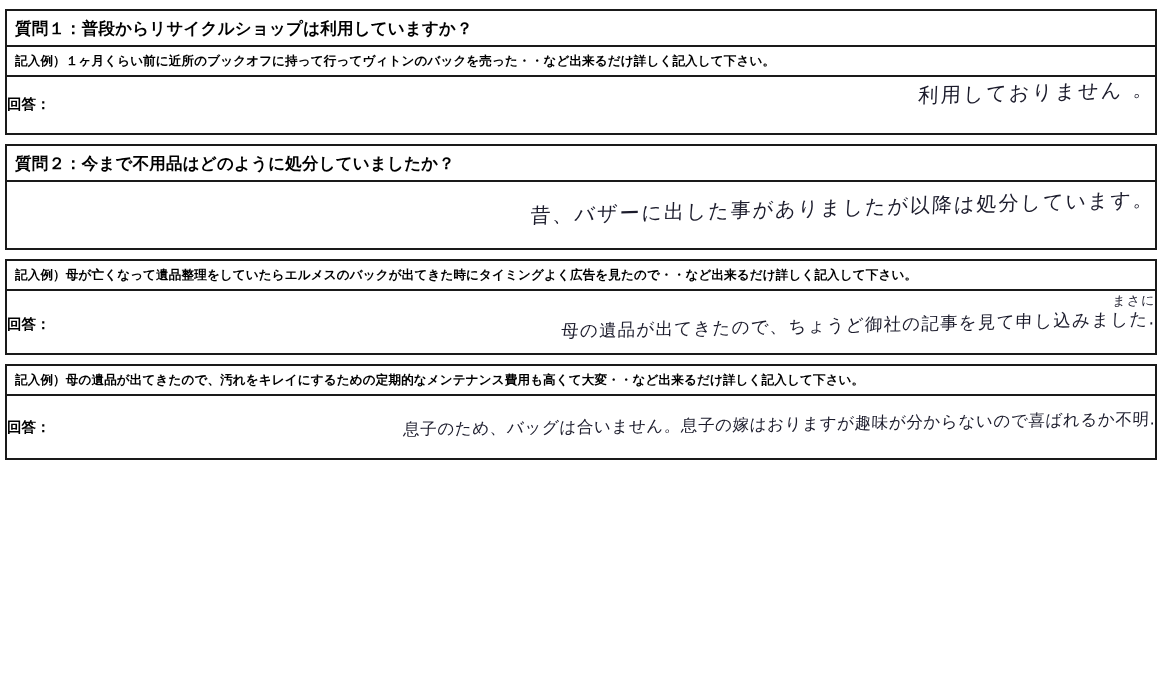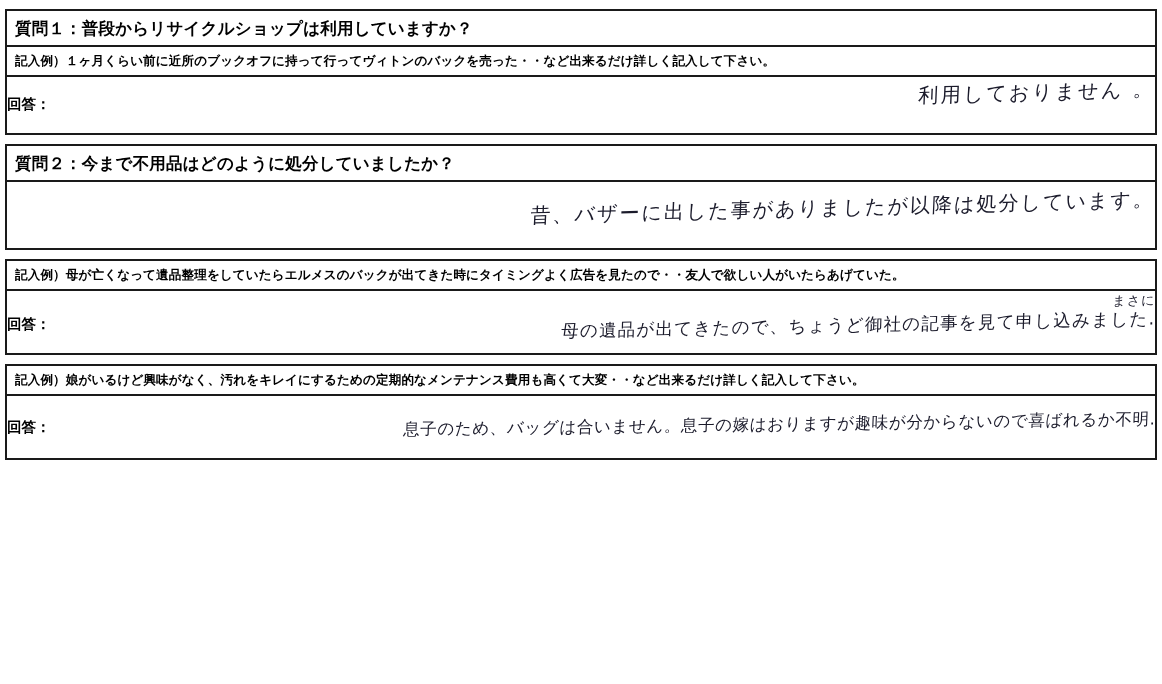--- a/index.html
+++ b/index.html
@@ -111,31 +111,31 @@
   </div>
 
   <div class="qblock">
     <div class="q-title">質問２：今まで不用品はどのように処分していましたか？</div>
     <div class="answer-area a2">
       <span class="a2-hand">昔、バザーに出した事がありましたが以降は処分しています。</span>
     </div>
   </div>
 
   <div class="qblock">
-    <div class="q-example">記入例）母が亡くなって遺品整理をしていたらエルメスのバックが出てきた時にタイミングよく広告を見たので・・友人で欲しい人がいたらあげていた。</div>
+    <div class="q-example">記入例）母が亡くなって遺品整理をしていたらエルメスのバックが出てきた時にタイミングよく広告を見たので・・など出来るだけ詳しく記入して下さい。</div>
     <div class="answer-area a3">
       <span class="answer-label">回答：</span>
       <span class="a3-wrap">
         <span class="a3-super">まさに</span>
         <span class="answer-hand hand-c">母の遺品が出てきたので、ちょうど御社の記事を見て申し込みました.</span>
       </span>
     </div>
   </div>
 
   <div class="qblock">
-    <div class="q-example">記入例）娘がいるけど興味がなく、汚れをキレイにするための定期的なメンテナンス費用も高くて大変・・など出来るだけ詳しく記入して下さい。</div>
+    <div class="q-example">記入例）母の遺品が出てきたので、汚れをキレイにするための定期的なメンテナンス費用も高くて大変・・など出来るだけ詳しく記入して下さい。</div>
     <div class="answer-area a4">
       <span class="answer-label">回答：</span>
       <span class="answer-hand hand-d">息子のため、バッグは合いません。息子の嫁はおりますが趣味が分からないので喜ばれるか不明.</span>
     </div>
   </div>
 
 </div>
 
 </body></html>

